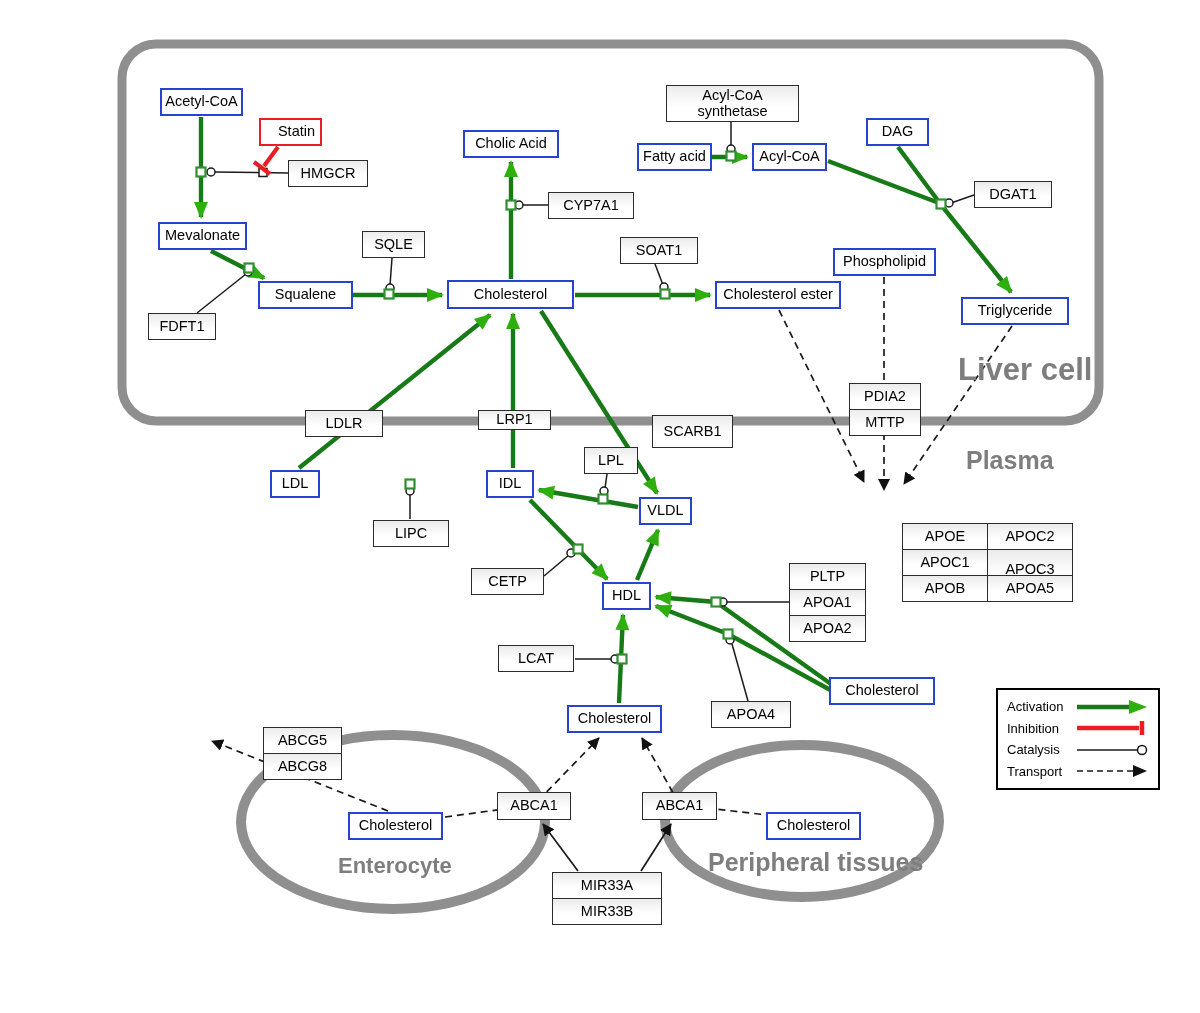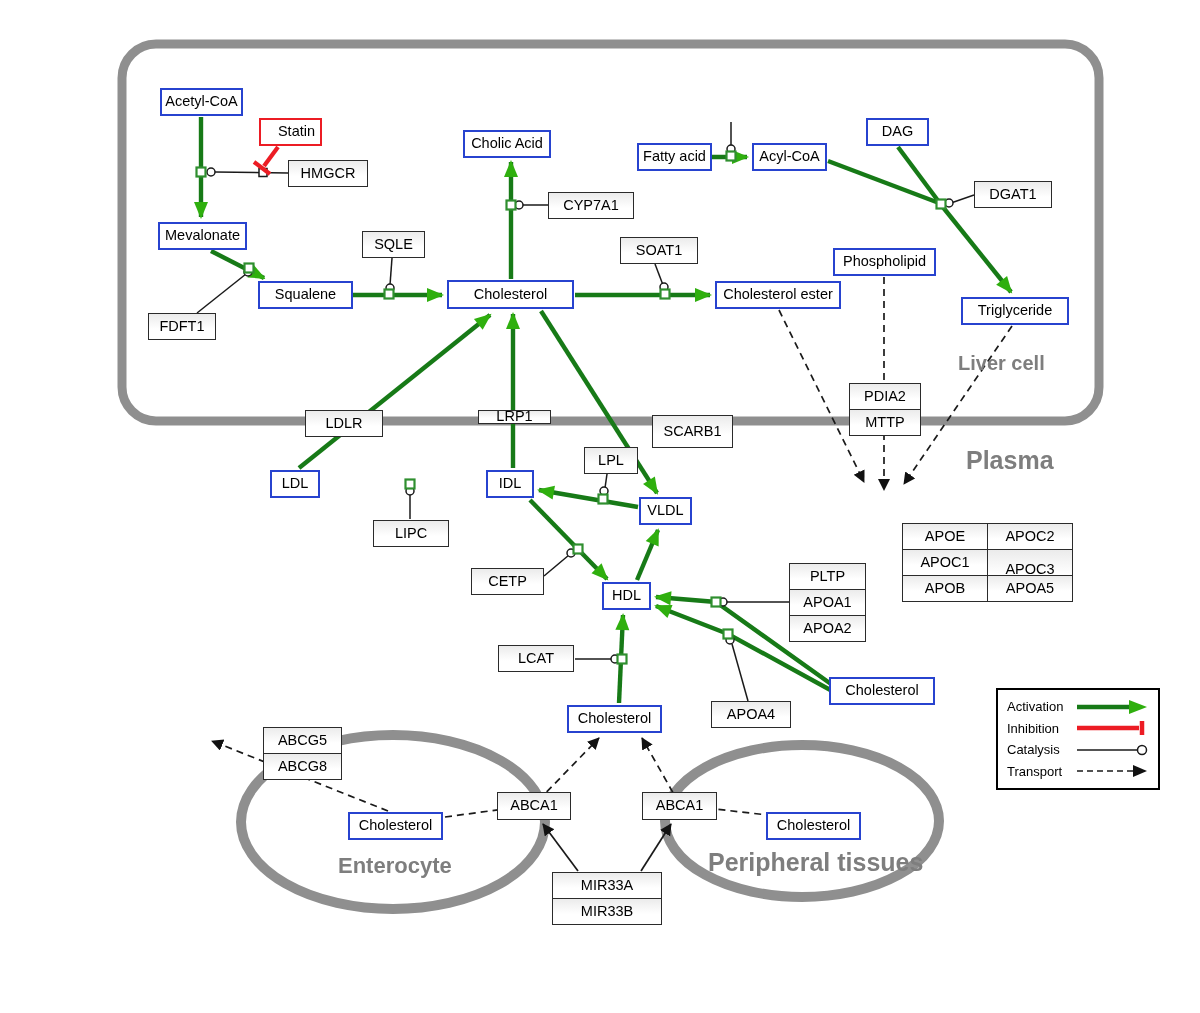--- a/index.html
+++ b/index.html
@@ -129,46 +129,47 @@
       <rect x="936.5" y="199.5" width="9" height="9"></rect>
       <rect x="405.5" y="479.5" width="9" height="9"></rect>
       <rect x="598.5" y="494.5" width="9" height="9"></rect>
       <rect x="573.5" y="544.5" width="9" height="9"></rect>
       <rect x="617.5" y="654.5" width="9" height="9"></rect>
       <rect x="711.5" y="597.5" width="9" height="9"></rect>
       <rect x="723.5" y="629.5" width="9" height="9"></rect>
     </g>
   </svg>
 
-  <div class="region-label" style="left:958px;top:352px;font-size:20px">Liver cell</div>
+  <div class="region-label" style="left:958px;top:352px;font-size:31px">Liver cell</div>
   <div class="region-label" style="left:966px;top:446px;font-size:25px">Plasma</div>
   <div class="region-label" style="left:338px;top:853px;font-size:22px">Enterocyte</div>
   <div class="region-label" style="left:708px;top:848px;font-size:25px">Peripheral tissues</div>
 
   <div class="box blue" style="left:160px;top:88px;width:83px;height:28px">Acetyl-CoA</div>
   <div class="box redb" style="left:259px;top:118px;width:63px;height:28px">Statin</div>
   <div class="box plain" style="left:288px;top:160px;width:80px;height:27px">HMGCR</div>
   <div class="box blue" style="left:158px;top:222px;width:89px;height:28px">Mevalonate</div>
   <div class="box plain" style="left:148px;top:313px;width:68px;height:27px">FDFT1</div>
   <div class="box blue" style="left:258px;top:281px;width:95px;height:28px">Squalene</div>
   <div class="box plain" style="left:362px;top:231px;width:63px;height:27px">SQLE</div>
   <div class="box blue" style="left:447px;top:280px;width:127px;height:29px">Cholesterol</div>
-  <div class="box blue" style="left:463px;top:130px;width:88px;height:28px">Cholic Acid</div>
+  <div class="box blue" style="left:463px;top:130px;width:96px;height:28px">Cholic Acid</div>
   <div class="box plain" style="left:548px;top:192px;width:86px;height:27px">CYP7A1</div>
   <div class="box plain" style="left:620px;top:237px;width:78px;height:27px">SOAT1</div>
   <div class="box blue" style="left:715px;top:281px;width:126px;height:28px">Cholesterol ester</div>
+  <div class="box plain" style="left:666px;top:85px;width:133px;height:37px">Acyl-CoA synthetase</div>
   <div class="box blue" style="left:637px;top:143px;width:75px;height:28px">Fatty acid</div>
   <div class="box blue" style="left:752px;top:143px;width:75px;height:28px">Acyl-CoA</div>
   <div class="box blue" style="left:866px;top:118px;width:63px;height:28px">DAG</div>
   <div class="box plain" style="left:974px;top:181px;width:78px;height:27px">DGAT1</div>
   <div class="box blue" style="left:833px;top:248px;width:103px;height:28px">Phospholipid</div>
   <div class="box blue" style="left:961px;top:297px;width:108px;height:28px">Triglyceride</div>
 
   <div class="box plain" style="left:305px;top:410px;width:78px;height:27px">LDLR</div>
-  <div class="box plain" style="left:478px;top:410px;width:73px;height:14px">LRP1</div>
+  <div class="box plain" style="left:478px;top:410px;width:73px;height:20px">LRP1</div>
   <div class="box plain" style="left:652px;top:415px;width:81px;height:33px">SCARB1</div>
   <div class="box plain" style="left:849px;top:383px;width:72px;height:27px">PDIA2</div>
   <div class="box plain" style="left:849px;top:409px;width:72px;height:27px">MTTP</div>
 
   <div class="box blue" style="left:270px;top:470px;width:50px;height:28px">LDL</div>
   <div class="box blue" style="left:486px;top:470px;width:48px;height:28px">IDL</div>
   <div class="box plain" style="left:373px;top:520px;width:76px;height:27px">LIPC</div>
   <div class="box plain" style="left:584px;top:447px;width:54px;height:27px">LPL</div>
   <div class="box blue" style="left:639px;top:497px;width:53px;height:28px">VLDL</div>
   <div class="box plain" style="left:471px;top:568px;width:73px;height:27px">CETP</div>

